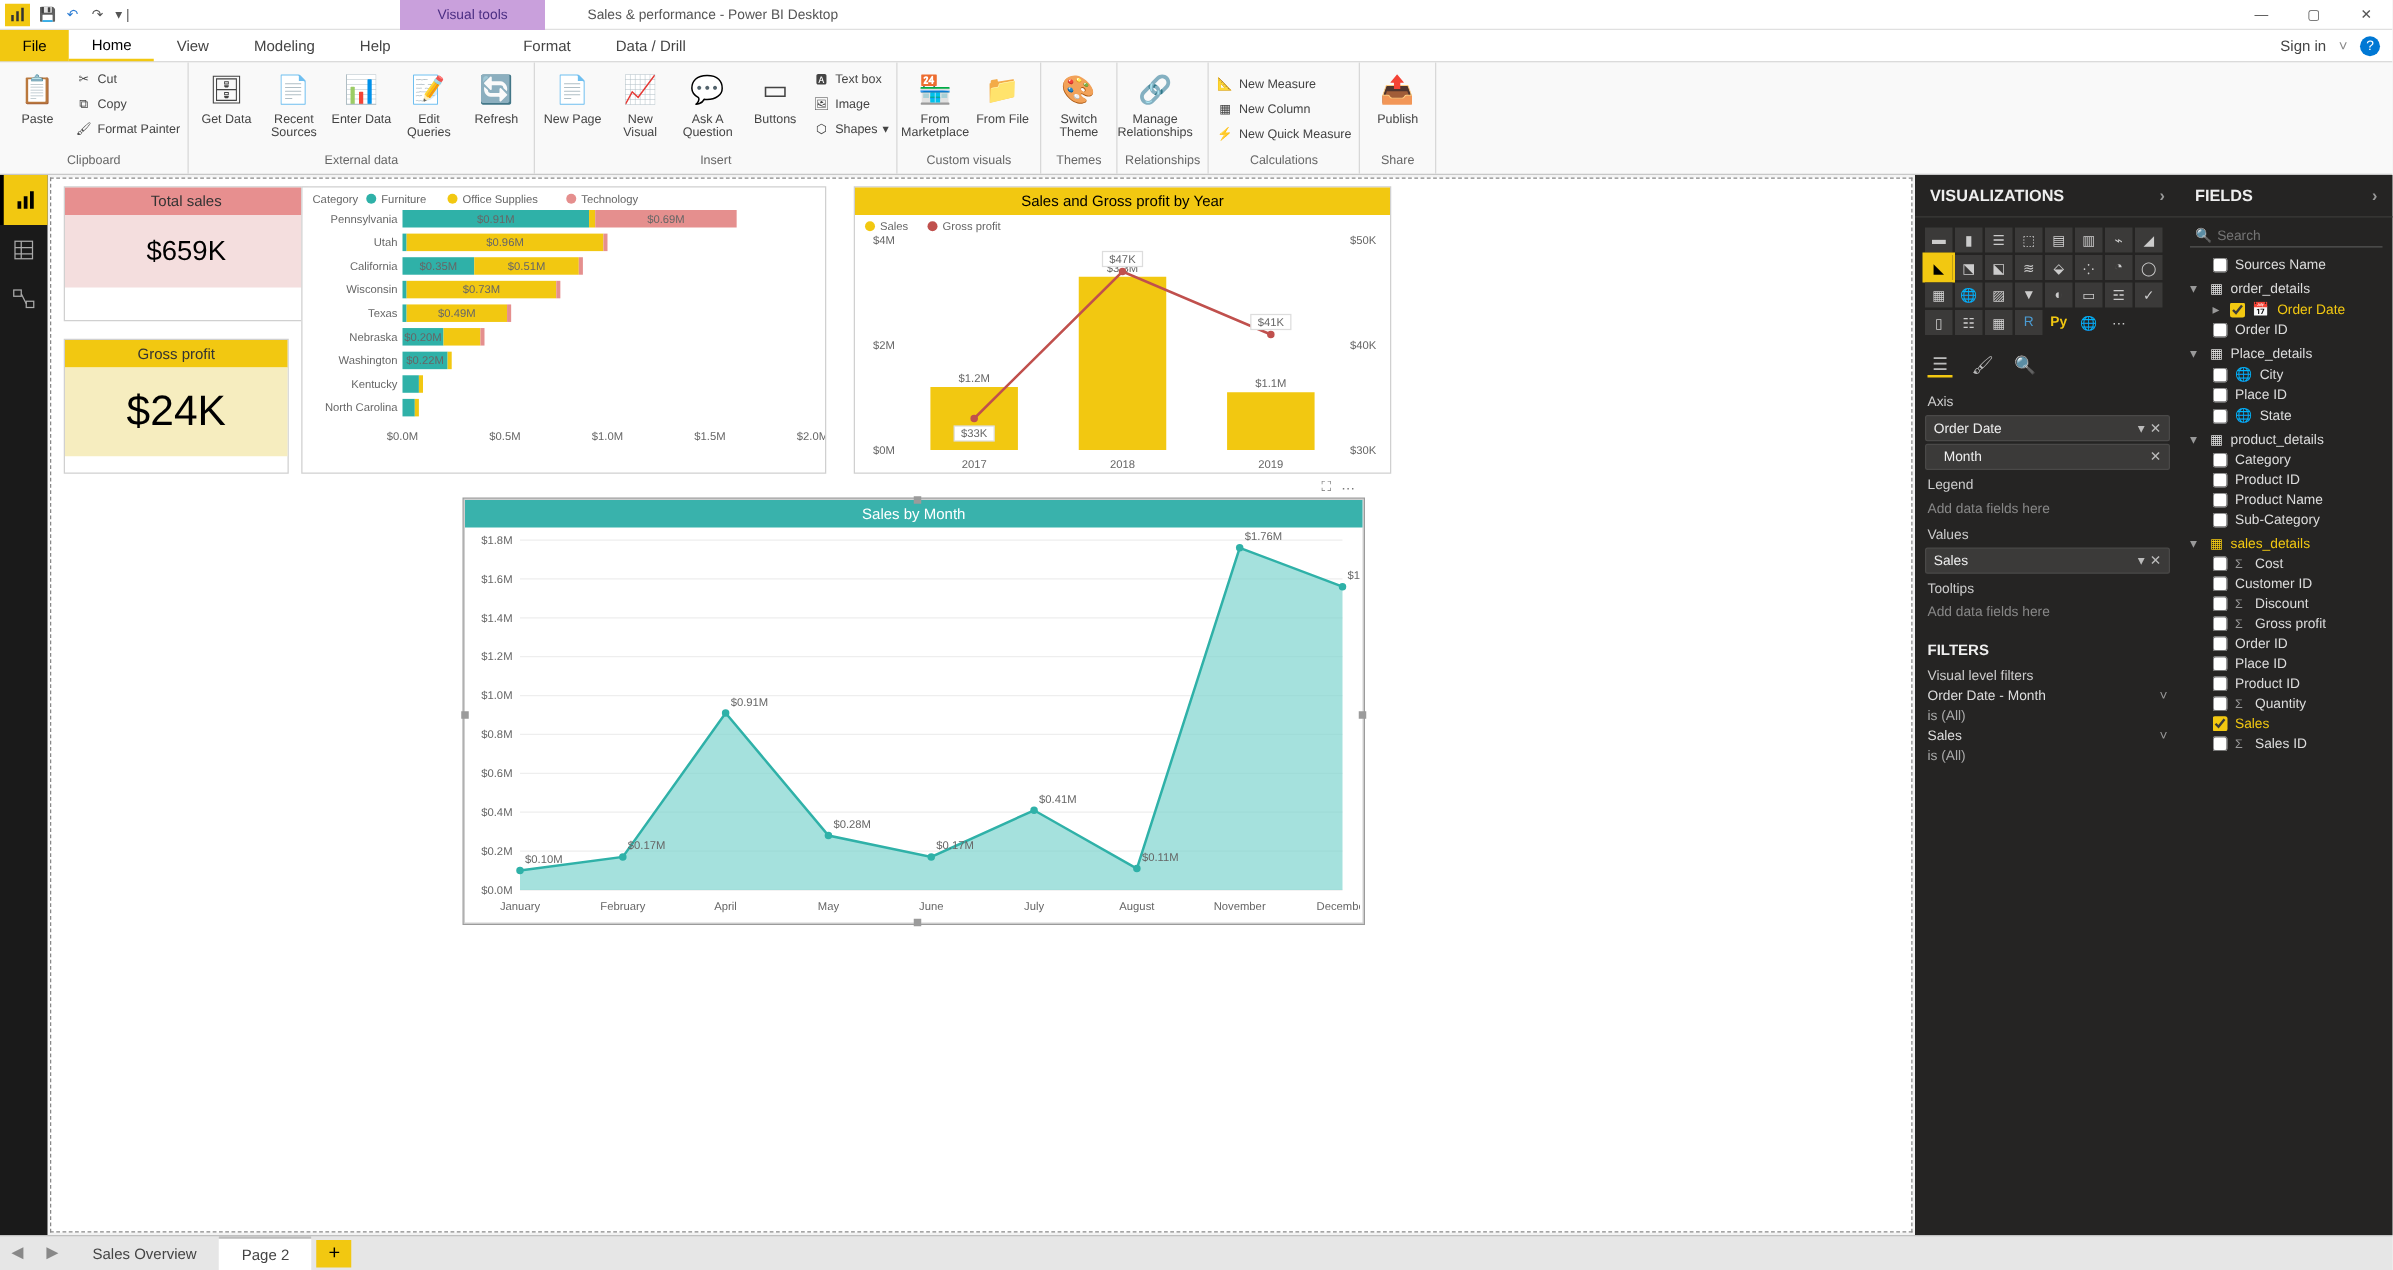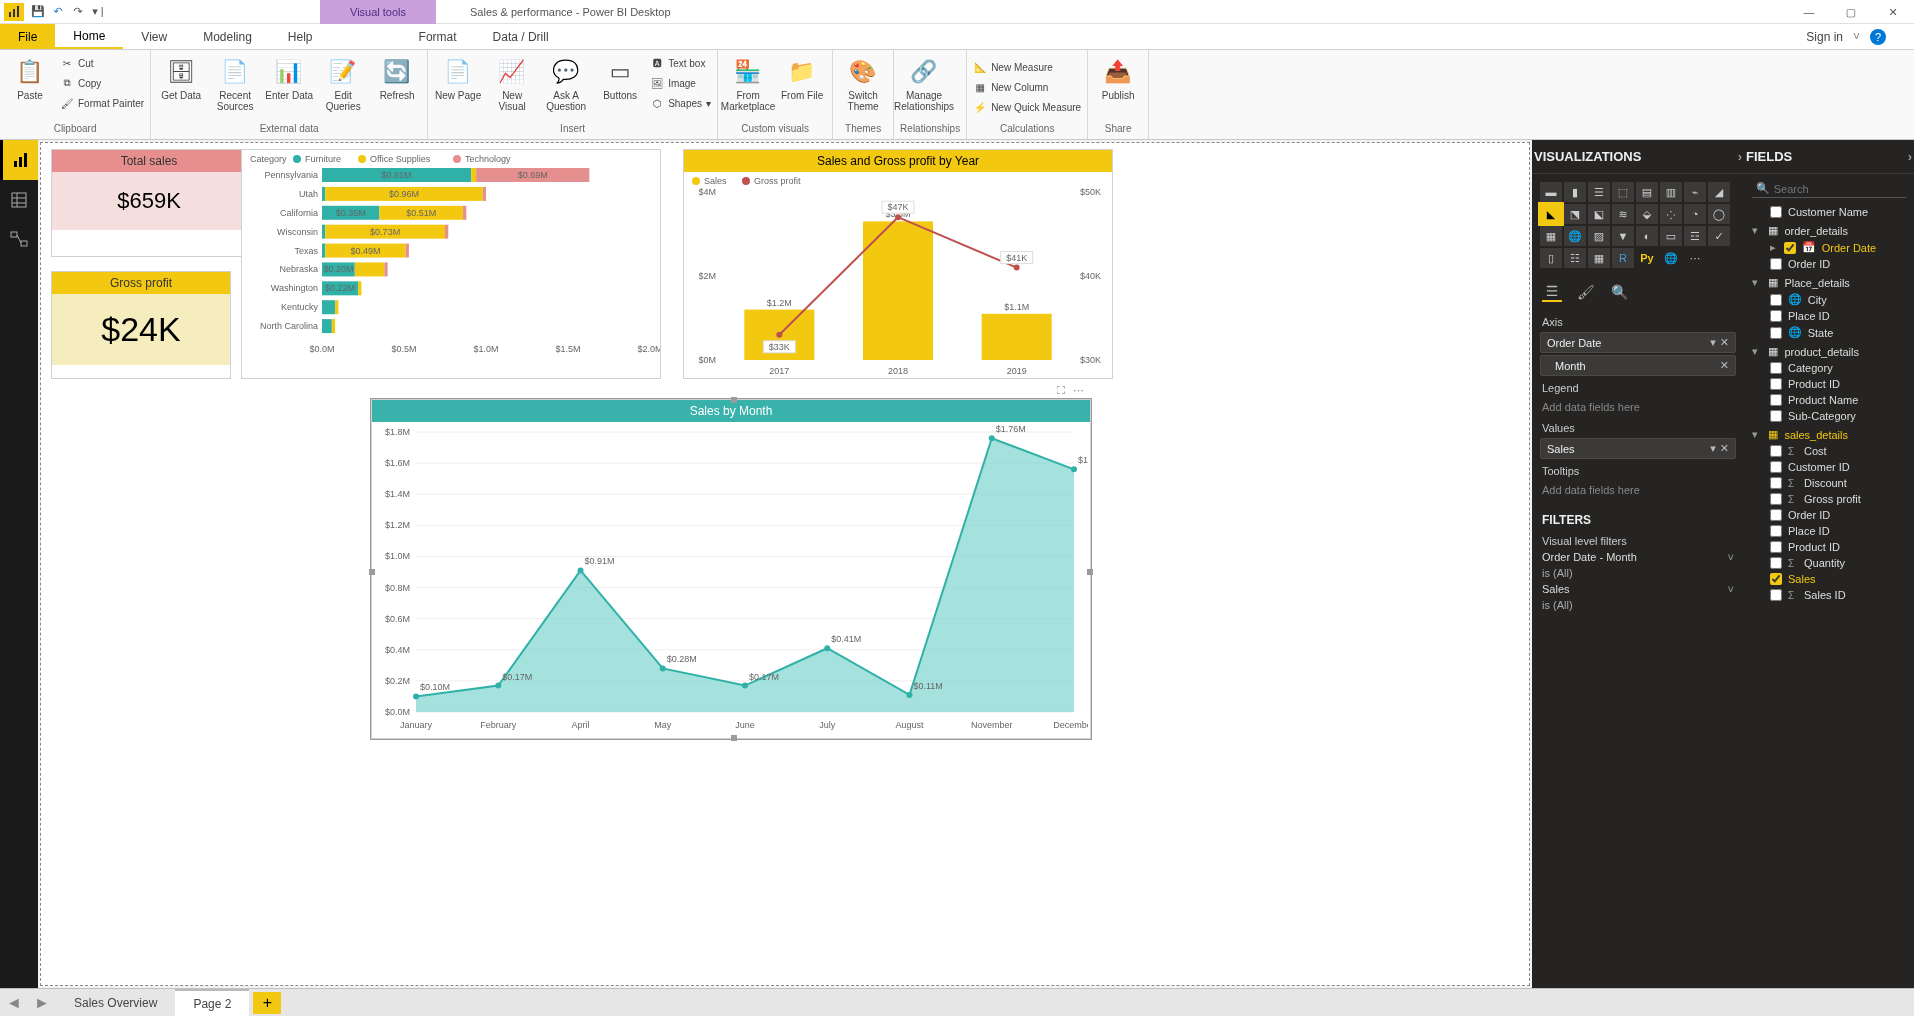--- a/index.html
+++ b/index.html
@@ -14,21 +14,21 @@
 .titlebar .title { position: absolute; left: 470px; top: 0; height: 24px; display: flex; align-items: center; color: #555; }
 .titlebar .wincontrols { position: absolute; right: 0; top: 0; display: flex; }
 .titlebar .wincontrols div { width: 42px; height: 24px; text-align: center; line-height: 24px; color: #555; cursor: pointer; }
 
 
 .menubar { height: 26px; background: #fff; display: flex; align-items: stretch; border-bottom: 1px solid #d0d0d0; font-size: 12px; }
 .menubar .file { background: #f2c811; color: #000; padding: 0 18px; display: flex; align-items: center; }
 .menubar .tab { padding: 0 18px; display: flex; align-items: center; color: #444; cursor: pointer; }
 .menubar .tab.active { border-bottom: 2px solid #f2c811; color: #000; }
 .menubar .spacer1 { width: 70px; }
-.menubar .signin { margin-left: auto; padding-right: 28px; display: flex; align-items: center; color: #444; gap: 10px; }
+.menubar .signin { margin-left: auto; padding-right: 10px; display: flex; align-items: center; color: #444; gap: 10px; }
 .menubar .signin .q { width: 16px; height: 16px; background: #0078d4; color: #fff; border-radius: 50%; font-size: 11px; display: flex; align-items: center; justify-content: center; }
 
 
 .ribbon { height: 90px; background: #f9f9f9; display: flex; border-bottom: 1px solid #c8c8c8; font-size: 10px; color: #444; }
 .ribbon .group { border-right: 1px solid #d8d8d8; padding: 4px 6px 2px 6px; display: flex; flex-direction: column; }
 .ribbon .group .content { flex: 1; display: flex; align-items: flex-start; gap: 6px; }
 .ribbon .group .label { text-align: center; color: #666; font-size: 10px; height: 14px; }
 .ribbon .bigbtn { display: flex; flex-direction: column; align-items: center; justify-content: flex-start; width: 48px; cursor: pointer; text-align: center; gap: 2px; padding-top: 2px; }
 .ribbon .bigbtn .ic { width: 32px; height: 32px; display: flex; align-items: center; justify-content: center; font-size: 22px; }
 .ribbon .bigbtn .lb { font-size: 10px; line-height: 11px; }
@@ -40,21 +40,21 @@
 .main { position: absolute; top: 140px; left: 0; right: 0; bottom: 28px; display: flex; }
 .leftnav { width: 38px; background: #1a1a1a; display: flex; flex-direction: column; }
 .leftnav .navbtn { height: 40px; display: flex; align-items: center; justify-content: center; color: #aaa; cursor: pointer; }
 .leftnav .navbtn.active { background: #f2c811; color: #000; border-left: 3px solid #000; }
 
 .canvas { flex: 1; background: #fff; position: relative; padding: 10px; border: 1px dashed #888; margin: 2px; overflow: hidden; }
 .rightpanels { display: flex; }
 .panel { background: #252423; color: #eee; font-size: 11px; display: flex; flex-direction: column; }
 .panel.viz { width: 212px; }
 .panel.fields { width: 170px; }
-.panel .hdr { height: 34px; display: flex; align-items: center; justify-content: space-between; padding: 0 2px; font-size: 13px; font-weight: 600; border-bottom: 1px solid #3b3a39; }
+.panel .hdr { height: 34px; display: flex; align-items: center; justify-content: space-between; padding: 0 12px; font-size: 13px; font-weight: 600; border-bottom: 1px solid #3b3a39; }
 .panel .hdr .chev { color: #999; }
 
 
 .vizgrid { padding: 8px; display: grid; grid-template-columns: repeat(8, 22px); gap: 2px; }
 .vizgrid .vic { width: 22px; height: 20px; background: #3b3a39; display: flex; align-items: center; justify-content: center; cursor: pointer; font-size: 11px; color: #ccc; }
 .vizgrid .vic.sel { outline: 2px solid #f2c811; background: #f2c811; color: #000; }
 .well-section { padding: 4px 8px; }
 .well-title { color: #ccc; padding: 4px 2px; font-size: 11px; }
 .well { background: #3b3a39; border: 1px solid #4a4948; padding: 3px 6px; margin-bottom: 2px; border-radius: 2px; color: #eee; font-size: 11px; display: flex; align-items: center; justify-content: space-between; }
 .well .x { color: #bbb; cursor: pointer; padding-left: 4px; }
@@ -569,21 +569,21 @@
           <span>FIELDS</span>
           <span class="chev">›</span>
         </div>
       <div class="search">
         <span style="color:#999;margin-right:4px">🔍</span>
         <input placeholder="Search" style="">
       </div>
       <div style="flex:1;overflow:auto">
         <div class="fld">
             <input type="checkbox" style="">
-            <span>Customer Name</span>
+            <span>Sources Name</span>
           </div>
         <div class="tbl">
             <span class="exp">▾</span>
             <span>▦</span>
             <span>order_details</span>
           </div>
         <div class="fld sel">
             <span style="color:#999;width:8px">▸</span>
             <input type="checkbox" checked="" style="">
             <span>📅</span>

